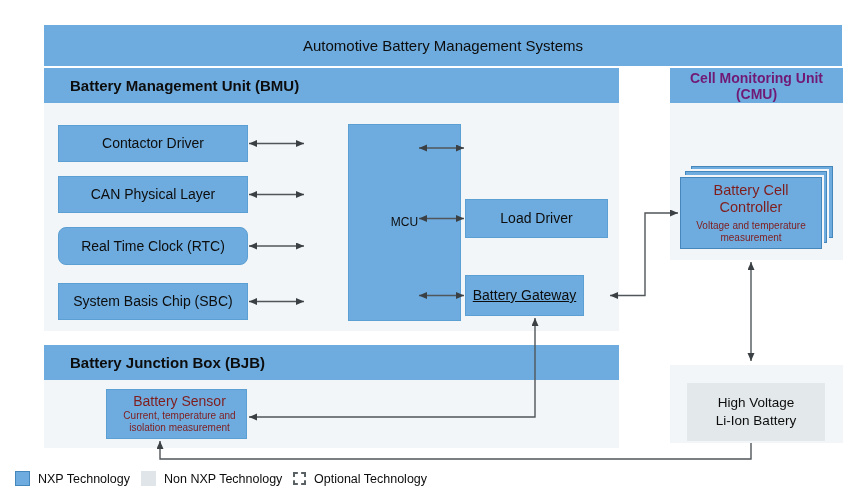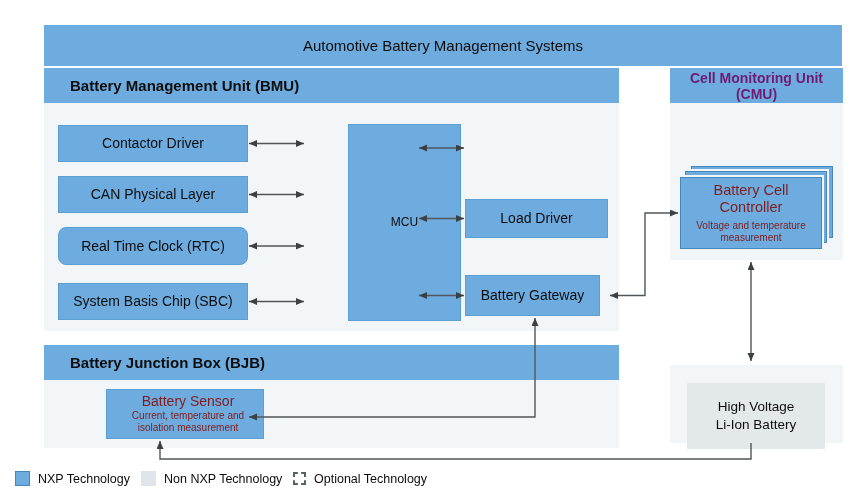--- a/index.html
+++ b/index.html
@@ -34,21 +34,21 @@
     box-shadow:0 0 0 2px #F3F6F8;
   }
   .card-main{
     display:flex;flex-direction:column;align-items:center;justify-content:center;
     text-align:center;color:#7f1d1d;
   }
   .card-title{font-size:14.5px;line-height:17px;}
   .card-sub{font-size:10px;line-height:12px;margin-top:4px;padding:0 10px;}
   .hv-outer{left:670px;top:365px;width:173px;height:78px;background:#F3F6F8;}
   .hv-inner{
-    left:687px;top:383px;width:138px;height:66px;background:#E3E8EB;
+    left:687px;top:383px;width:138px;height:58px;background:#E3E8EB;
     display:flex;flex-direction:column;align-items:center;justify-content:center;
     font-size:13.5px;line-height:18px;color:#0d0d0d;text-align:center;
   }
   .legend-item{
     position:absolute;top:470px;height:17px;display:flex;align-items:center;gap:8px;
     font-size:12.5px;color:#0d0d0d;
   }
   .swatch{width:15px;height:15px;box-sizing:border-box;flex:0 0 auto;}
   .sw-nxp{background:#6EACDF;border:1px solid #4586BB;}
   .sw-non{background:#DFE5E8;}
@@ -83,30 +83,30 @@
     <span>System Basis Chip (SBC)</span>
   </div>
 
   <div class="abs node" style="left:305px;top:124px;width:113px;height:197px;font-size:12px;margin-left:43px;">
     <span>MCU</span>
   </div>
 
   <div class="abs node" style="left:465px;top:199px;width:143px;height:39px;">
     <span>Load Driver</span>
   </div>
-  <div class="abs node" style="left:465px;top:275px;width:135px;height:41px;">
+  <div class="abs node" style="left:465px;top:275px;width:119px;height:41px;text-decoration:underline;">
     <span>Battery Gateway</span>
   </div>
 
   <div class="abs blue section-header" style="left:44px;top:345px;width:575px;height:35px;">
     <span>Battery Junction Box (BJB)</span>
   </div>
   <div class="abs section-body" style="left:44px;top:380px;width:575px;height:68px;"></div>
 
-  <div class="abs node card-main" style="left:106px;top:389px;width:158px;height:50px;padding-left:6px;">
+  <div class="abs node card-main" style="left:106px;top:389px;width:141px;height:50px;padding-left:6px;">
     <div class="card-title" style="font-size:14px;line-height:15px;">Battery Sensor</div>
     <div class="card-sub" style="margin-top:1px;padding:0 6px;">Current, temperature and isolation measurement</div>
   </div>
 
   <div class="abs blue cmu-header">
     <div>Cell Monitoring Unit</div>
     <div>(CMU)</div>
   </div>
   <div class="abs section-body" style="left:670px;top:103px;width:173px;height:157px;"></div>
 

